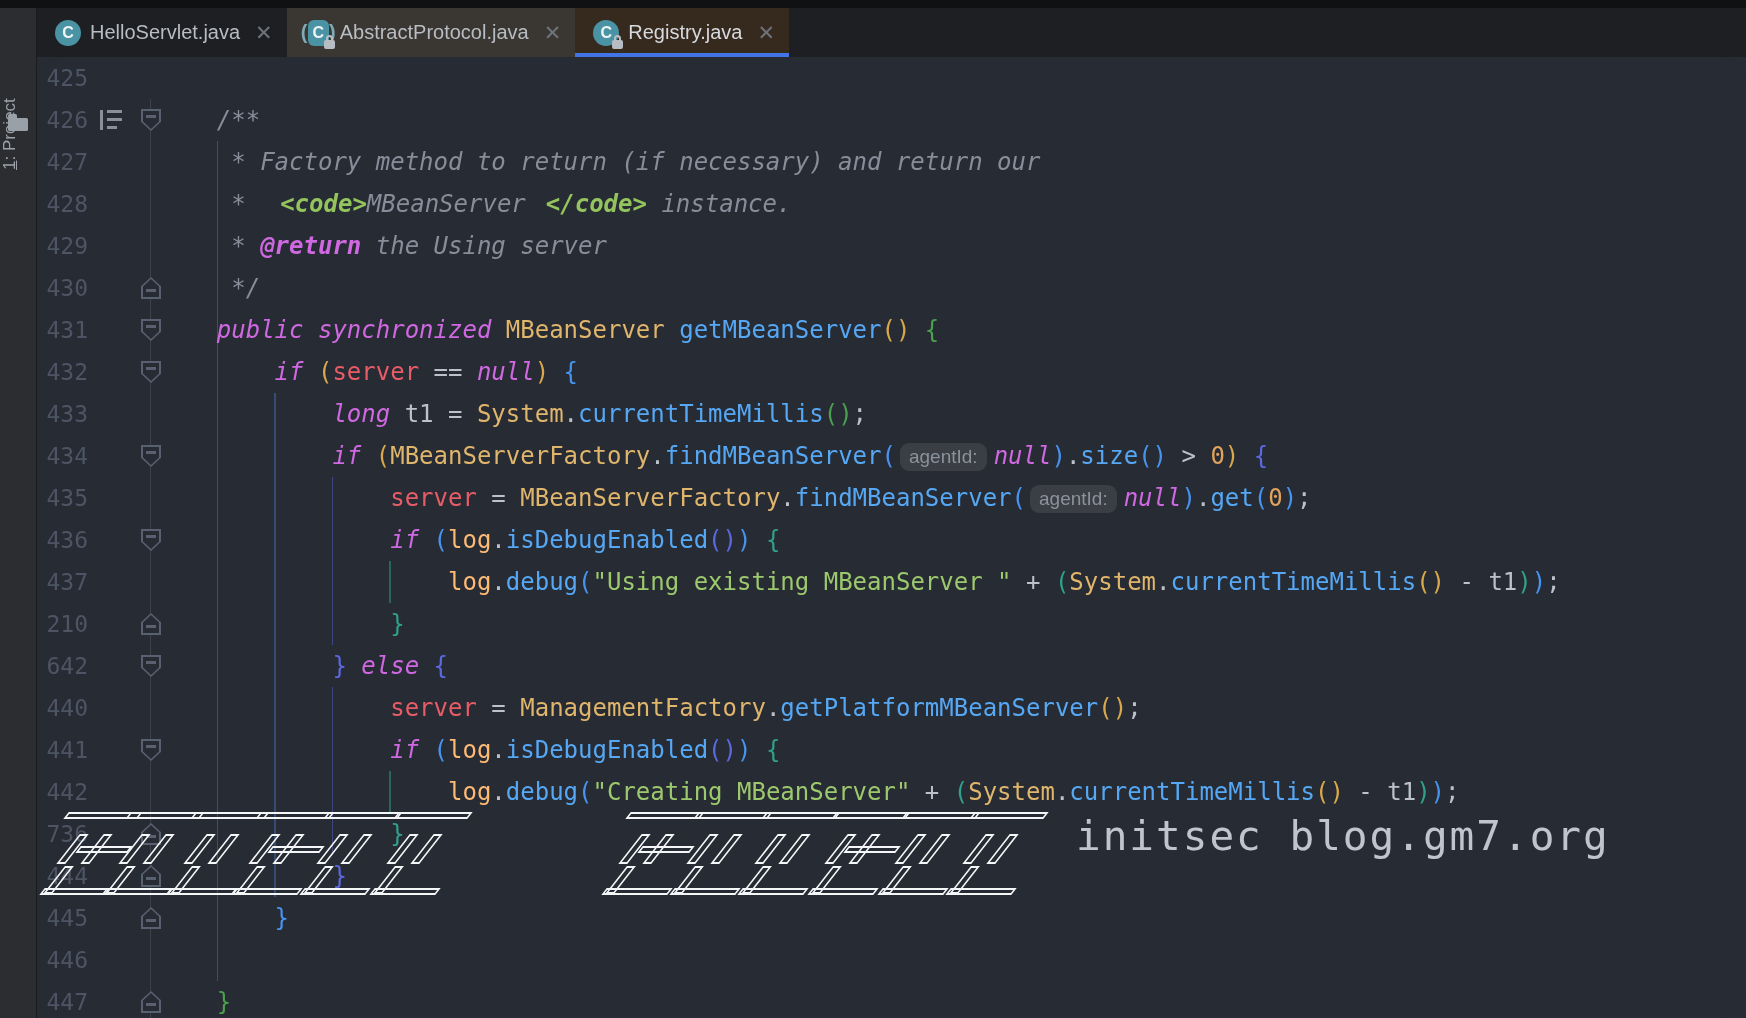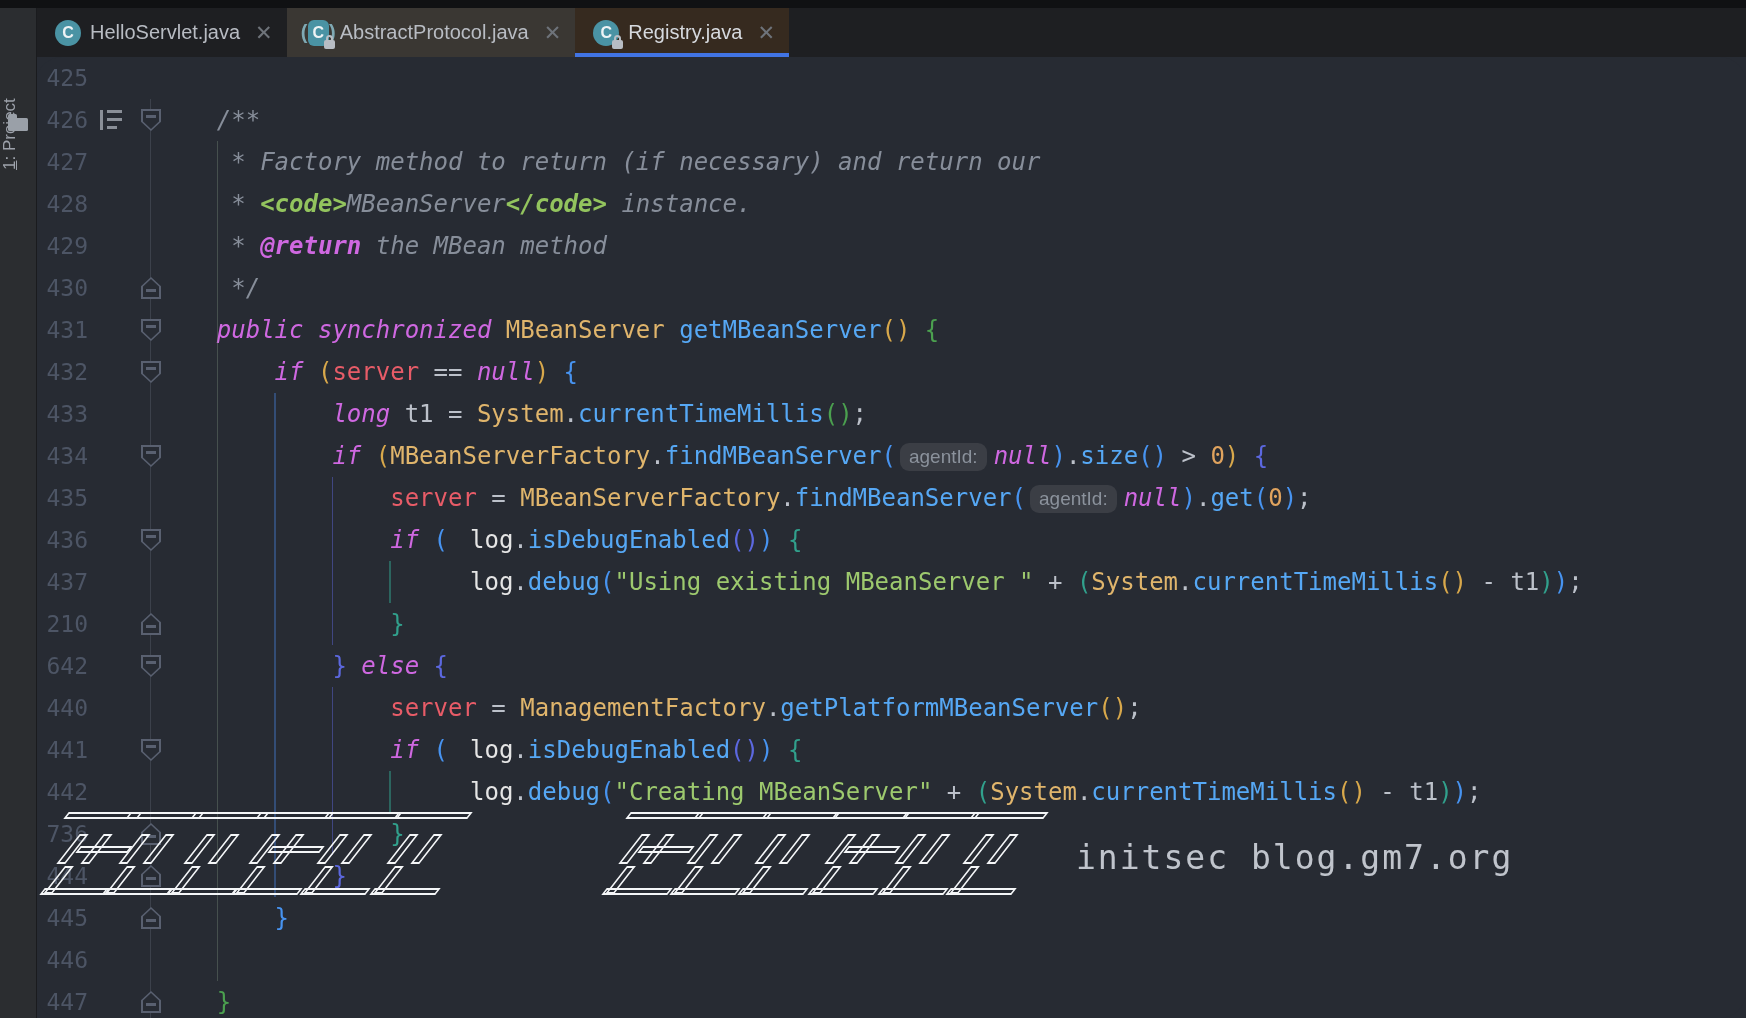--- a/index.html
+++ b/index.html
@@ -47,26 +47,26 @@
       background:#272b33;font-family:"DejaVu Sans Mono",monospace;font-size:24px;border-radius:26px;}
   .row{position:absolute;left:0;height:42px;line-height:42px;white-space:pre;width:1710px;}
   .lnum{position:absolute;left:0;top:0;width:52px;text-align:right;color:#4d5565;
       font-size:23px;}
   .code{position:absolute;left:123px;top:0;}
   
   .kw{color:#cf68e1;font-style:italic;}
   .cls{color:#e0b56c;}
   .mth{color:#56a8f5;}
   .fld{color:#e85c68;}
-  .log{color:#e5e5e5;margin-left:22px;}
+  .log{color:#fdba74;}
   .num{color:#e0a35e;}
   .pln{color:#bcc1ca;}
   .cmt{color:#878e9a;font-style:italic;}
   .doctag{color:#cf68e1;font-weight:bold;font-style:italic;}
-  .codetag{color:#93c45e;font-weight:bold;font-style:italic;}
+  .codetag{color:#93c45e;font-weight:bold;font-style:italic;margin-left:20px;}
   .str{color:#9dc96e;}
   .by{color:#d8a84b;} .bb{color:#4793f0;} .bgn{color:#4ba04f;}
   .bi{color:#5c68e0;} .bt{color:#31a08c;}
   .inlay{display:inline-block;background:#3b3e45;color:#8b929c;border-radius:9px;
       padding:0 9px;margin:0 7px 0 4px;font-family:"Liberation Sans",sans-serif;
       font-size:19px;height:28px;line-height:28px;vertical-align:middle;}
   
   #fold-line{position:absolute;left:114px;top:42px;width:1px;height:919px;background:#3c414b;}
   .fold{position:absolute;left:105px;width:20px;height:22px;}
   .fold .sh{position:absolute;inset:0;background:#596070;}
@@ -75,22 +75,22 @@
   .fold.down .sh,.fold.down .in{clip-path:polygon(0 0,100% 0,100% 58%,50% 100%,0 58%);}
   .fold.down .mi{top:6px;}
   .fold.up .sh,.fold.up .in{clip-path:polygon(0 42%,50% 0,100% 42%,100% 100%,0 100%);}
   .fold.up .mi{top:12px;}
   .marker-list{position:absolute;left:64px;width:24px;height:20px;}
   .marker-list i{position:absolute;left:0;width:3px;top:0;height:20px;background:#8a8f98;}
   .marker-list b{position:absolute;left:7px;height:3px;background:#8a8f98;}
   .guide{position:absolute;width:1.5px;}
 
   
-  #wm-text{position:absolute;left:1076px;top:838px;color:rgba(226,230,238,0.82);
-      font-family:"DejaVu Sans Mono",monospace;font-size:33px;letter-spacing:2px;z-index:20;}
+  #wm-text{position:absolute;left:1076px;top:812px;color:rgba(226,230,238,0.82);
+      font-family:"DejaVu Sans Mono",monospace;font-size:41px;letter-spacing:2px;z-index:20;}
   #graffiti{position:absolute;left:0;top:0;width:1746px;height:1018px;z-index:15;pointer-events:none;}
   .g{position:absolute;border:2px solid #f4f6f8;transform:skewX(-38deg);background:transparent;}
   .gbar{height:3px;} .gsl{width:5px;height:26px;}
 </style>
 </head>
 <body>
 <div id="app">
 
   <div id="topstrip"></div>
 
@@ -128,21 +128,21 @@
         </div>
       </div>
   </div>
 
   <div id="editor">
     <div id="fold-line"></div>
   <div class="row" style="top: 0px;"><span class="lnum">425</span><span class="code"></span></div>
       <div class="row" style="top: 42px;"><span class="lnum">426</span><span class="marker-list" style="top: 11px;"><i></i><b style="top:0;width:15px"></b><b style="top:8px;width:15px"></b><b style="top:16px;width:10px"></b></span><span class="fold down" style="top: 10px;"><i class="sh"></i><i class="in"></i><i class="mi"></i></span><span class="code"><span class="pln">    </span><span class="cmt">/**</span></span></div>
       <div class="row" style="top: 84px;"><span class="lnum">427</span><span class="code"><span class="pln">     </span><span class="cmt">* Factory method to return (if necessary) and return our</span></span></div>
       <div class="row" style="top: 126px;"><span class="lnum">428</span><span class="code"><span class="pln">     </span><span class="cmt">* </span><span class="codetag">&lt;code&gt;</span><span class="cmt">MBeanServer</span><span class="codetag">&lt;/code&gt;</span><span class="cmt"> instance.</span></span></div>
-      <div class="row" style="top: 168px;"><span class="lnum">429</span><span class="code"><span class="pln">     </span><span class="cmt">* </span><span class="doctag">@return</span><span class="cmt"> the MBean method</span></span></div>
+      <div class="row" style="top: 168px;"><span class="lnum">429</span><span class="code"><span class="pln">     </span><span class="cmt">* </span><span class="doctag">@return</span><span class="cmt"> the Using server</span></span></div>
       <div class="row" style="top: 210px;"><span class="lnum">430</span><span class="fold up" style="top: 10px;"><i class="sh"></i><i class="in"></i><i class="mi"></i></span><span class="code"><span class="pln">     </span><span class="cmt">*/</span></span></div>
       <div class="row" style="top: 252px;"><span class="lnum">431</span><span class="fold down" style="top: 10px;"><i class="sh"></i><i class="in"></i><i class="mi"></i></span><span class="code"><span class="pln">    </span><span class="kw">public</span><span class="pln"> </span><span class="kw">synchronized</span><span class="pln"> </span><span class="cls">MBeanServer</span><span class="pln"> </span><span class="mth">getMBeanServer</span><span class="by">()</span><span class="pln"> </span><span class="bgn">{</span></span></div>
       <div class="row" style="top: 294px;"><span class="lnum">432</span><span class="fold down" style="top: 10px;"><i class="sh"></i><i class="in"></i><i class="mi"></i></span><span class="code"><span class="pln">        </span><span class="kw">if</span><span class="pln"> </span><span class="by">(</span><span class="fld">server</span><span class="pln"> == </span><span class="kw">null</span><span class="by">)</span><span class="pln"> </span><span class="bb">{</span></span></div>
       <div class="row" style="top: 336px;"><span class="lnum">433</span><span class="code"><span class="pln">            </span><span class="kw">long</span><span class="pln"> t1 = </span><span class="cls">System</span><span class="pln">.</span><span class="mth">currentTimeMillis</span><span class="bgn">()</span><span class="pln">;</span></span></div>
       <div class="row" style="top: 378px;"><span class="lnum">434</span><span class="fold down" style="top: 10px;"><i class="sh"></i><i class="in"></i><i class="mi"></i></span><span class="code"><span class="pln">            </span><span class="kw">if</span><span class="pln"> </span><span class="by">(</span><span class="cls">MBeanServerFactory</span><span class="pln">.</span><span class="mth">findMBeanServer</span><span class="bb">(</span><span class="inlay">agentId:</span><span class="kw">null</span><span class="bb">)</span><span class="pln">.</span><span class="mth">size</span><span class="bb">()</span><span class="pln"> &gt; </span><span class="num">0</span><span class="by">)</span><span class="pln"> </span><span class="bi">{</span></span></div>
       <div class="row" style="top: 420px;"><span class="lnum">435</span><span class="code"><span class="pln">                </span><span class="fld">server</span><span class="pln"> = </span><span class="cls">MBeanServerFactory</span><span class="pln">.</span><span class="mth">findMBeanServer</span><span class="bb">(</span><span class="inlay">agentId:</span><span class="kw">null</span><span class="bb">)</span><span class="pln">.</span><span class="mth">get</span><span class="bb">(</span><span class="num">0</span><span class="bb">)</span><span class="pln">;</span></span></div>
       <div class="row" style="top: 462px;"><span class="lnum">436</span><span class="fold down" style="top: 10px;"><i class="sh"></i><i class="in"></i><i class="mi"></i></span><span class="code"><span class="pln">                </span><span class="kw">if</span><span class="pln"> </span><span class="bb">(</span><span class="log">log</span><span class="pln">.</span><span class="mth">isDebugEnabled</span><span class="bi">()</span><span class="bb">)</span><span class="pln"> </span><span class="bt">{</span></span></div>
       <div class="row" style="top: 504px;"><span class="lnum">437</span><span class="code"><span class="pln">                    </span><span class="log">log</span><span class="pln">.</span><span class="mth">debug</span><span class="bb">(</span><span class="str">"Using existing MBeanServer "</span><span class="pln"> + </span><span class="bt">(</span><span class="cls">System</span><span class="pln">.</span><span class="mth">currentTimeMillis</span><span class="by">()</span><span class="pln"> - t1</span><span class="bt">)</span><span class="bb">)</span><span class="pln">;</span></span></div>
       <div class="row" style="top: 546px;"><span class="lnum">210</span><span class="fold up" style="top: 10px;"><i class="sh"></i><i class="in"></i><i class="mi"></i></span><span class="code"><span class="pln">                </span><span class="bt">}</span></span></div>
       <div class="row" style="top: 588px;"><span class="lnum">642</span><span class="fold down" style="top: 10px;"><i class="sh"></i><i class="in"></i><i class="mi"></i></span><span class="code"><span class="pln">            </span><span class="bi">}</span><span class="pln"> </span><span class="kw">else</span><span class="pln"> </span><span class="bi">{</span></span></div>

